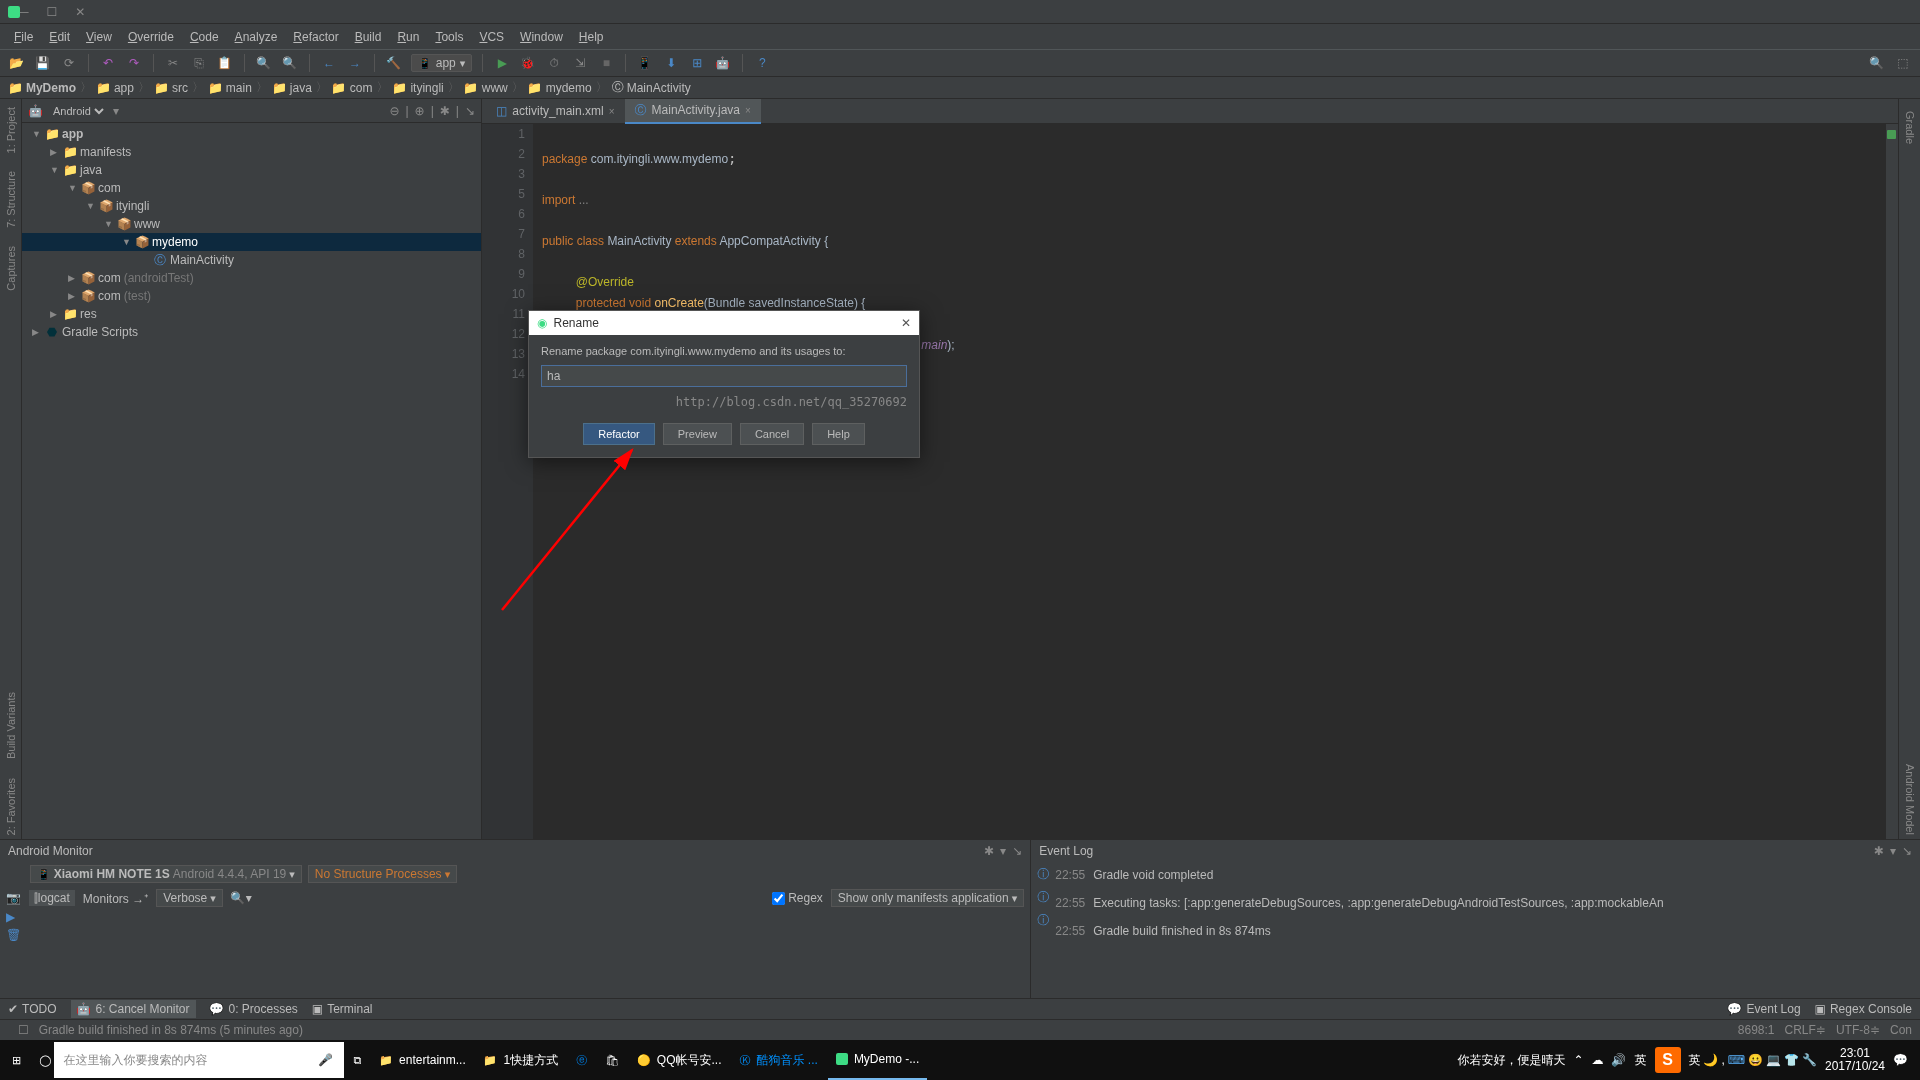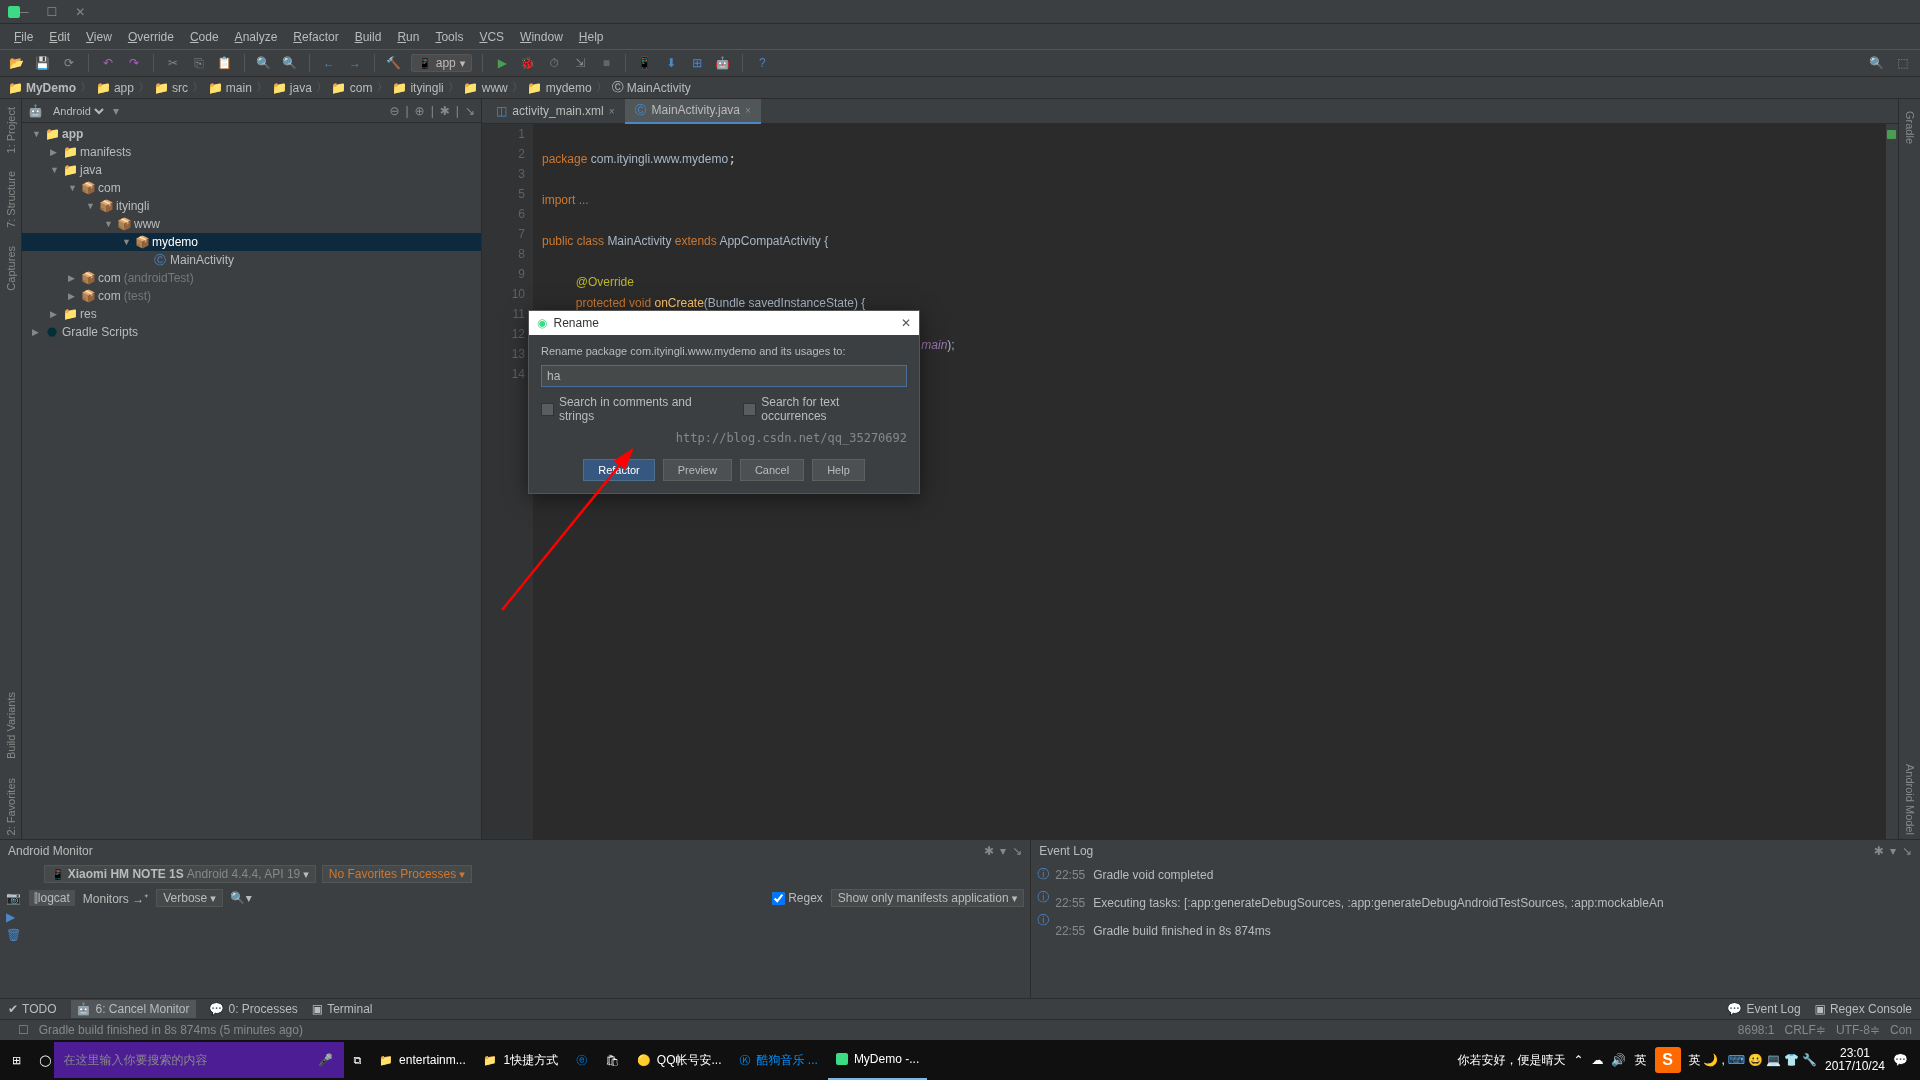--- a/index.html
+++ b/index.html
@@ -44,36 +44,36 @@
 .code { position:absolute; left:60px; top:4px; font-family:'Consolas',monospace; font-size:14px; line-height:20px; white-space:pre;}
 .kw { color:#cc7832;} .ann{color:#bbb529;} .cls{color:#a9b7c6;} .fn{color:#ffc66d;} .pkg{color:#a9b7c6;} .cm{color:#808080;} .var{color:#9876aa;}
 .scrollbar-right { position:absolute; right:0; top:0; width:12px; height:100%; background:#3c3f41;}
 .marker-ok { position:absolute; right:2px; top:6px; width:9px; height:9px; background:#499c54; border-radius:1px;}
 .bottom-panels { height:159px; display:flex; background:#3c3f41; border-top:1px solid #2b2b2b;}
 .bpanel { flex:1; display:flex; flex-direction:column; border-right:1px solid #2b2b2b;}
 .bpanel:last-child{border-right:none;}
 .bpanel-header { height:22px; display:flex; align-items:center; padding:0 8px; color:#bbb; font-size:11px; background:#3c3f41;}
 .bpanel-header .hbtns{margin-left:auto; display:flex; gap:6px; color:#888;}
 .bpanel-body { flex:1; overflow:hidden; padding:4px 6px; font-size:11px; color:#bbb;}
-.monitor-row1 { display:flex; align-items:center; gap:6px; padding:3px 6px;margin-left:14px;}
+.monitor-row1 { display:flex; align-items:center; gap:6px; padding:3px 6px;}
 .monitor-row1 select, .combo { background:#45494a; color:#bbb; border:1px solid #555; padding:1px 6px; font-size:11px;}
 .warn { color:#cc7832;}
 .monitor-row2 { display:flex; align-items:center; gap:8px; padding:3px 6px;}
 .monitor-body { padding-left:36px;}
 .eventlog-row { display:flex; gap:8px; padding:2px 0;}
 .time { color:#888;}
 .bottom-tabs { height:21px; background:#3c3f41; display:flex; align-items:center; padding:0 8px; gap:14px; font-size:11px; border-top:1px solid #2b2b2b;}
 .bottom-tabs .btab { display:flex; align-items:center; gap:4px; color:#bbb;}
 .bottom-tabs .spacer{flex:1;}
 .statusbar { height:21px; background:#3c3f41; display:flex; align-items:center; padding:0 8px; font-size:11px; border-top:1px solid #2b2b2b; color:#888;}
 .statusbar .spacer{flex:1;}
 .statusbar span{margin-left:10px;}
 .taskbar { height:40px; background:#101010; display:flex; align-items:center; padding:0 4px; color:#fff; gap:2px;}
 .taskbar .tbitem{ height:40px; display:flex; align-items:center; padding:0 8px; gap:6px; font-size:11px;}
-.taskbar .search { width:290px; background:#4c1d95; height:36px; display:flex; align-items:center; padding:0 10px; color:#888; border-radius:0;}
+.taskbar .search { width:290px; background:#ffffff; height:36px; display:flex; align-items:center; padding:0 10px; color:#888; border-radius:0;}
 .taskbar .tray { margin-left:auto; display:flex; align-items:center; gap:8px; padding-right:8px; font-size:10px;}
 .taskbar .clock { text-align:center; line-height:13px; font-size:11px;}
 
 .dialog { position:absolute; left:528px; top:310px; width:392px; background:#3c3f41; border:1px solid #555; box-shadow:0 4px 20px rgba(0,0,0,.5);}
 .dialog-title { height:24px; background:#fff; color:#333; display:flex; align-items:center; padding:0 8px; font-size:12px; gap:6px;}
 .dialog-title .x { margin-left:auto; color:#555; cursor:default;}
 .dialog-body { padding:10px 12px 12px; display:flex; flex-direction:column; gap:8px;}
 .dialog-body .lbl { font-size:11px; color:#bbb;}
 .dialog-body input[type=text]{ background:#45494a; border:1px solid #4a6e9b; color:#bbb; padding:3px 5px; font-size:12px; outline:none;}
 .dialog-body .chkrow { display:flex; gap:14px; align-items:center; font-size:11px;}
@@ -326,21 +326,21 @@
 
 <div class="bottom-panels">
   <div class="bpanel" style="flex:1.02;">
     <div class="bpanel-header">
         <span>Android Monitor</span>
       <div class="hbtns"><span>✱</span> ▾ <span>↘</span></div>
     </div>
     <div class="monitor-row1">
       <span style="width:18px"></span>
       <span class="combo">📱 <b>Xiaomi HM NOTE 1S</b> <span style="color:#888;">Android 4.4.4, API 19</span> ▾</span>
-      <span class="combo warn"><span>No Favorites Processes</span> ▾</span>
+      <span class="combo warn"><span>No Structure Processes</span> ▾</span>
     </div>
     <div class="monitor-row2">
       <span style="color:#4a88c7;">📷</span>
       <span style="background:#4c5052;padding:1px 5px;">⫿<span>logcat</span></span>
       <span><span>Monitors</span> →⁺</span>
       <span class="combo"><span>Verbose</span> ▾</span>
       <span>🔍▾</span>
       <div style="flex:1"></div>
       <label><input type="checkbox" checked="" style="vertical-align: middle;"> <span>Regex</span></label>
       <span class="combo"><span>Show only manifests application</span> ▾</span>
@@ -448,30 +448,20 @@
 
 <div class="dialog">
   <div class="dialog-title">
     <span style="color:#3ddc84;">◉</span>
     <span>Rename</span>
     <span class="x">✕</span>
   </div>
   <div class="dialog-body">
     <div class="lbl">Rename package com.ityingli.www.mydemo and its usages to:</div>
     <input type="text" value="ha" style="">
-    <div class="chkrow">
-      <label>
-          <input type="checkbox" style="">
-          <span>Search in comments and strings</span>
-        </label>
-      <label>
-          <input type="checkbox" style="">
-          <span>Search for text occurrences</span>
-        </label>
-    </div>
     <div class="watermark">http://blog.csdn.net/qq_35270692</div>
     <div class="dialog-buttons">
       <button class="dbtn primary">Refactor</button>
       <button class="dbtn">Preview</button>
       <button class="dbtn">Cancel</button>
       <button class="dbtn">Help</button>
     </div>
   </div>
 </div>
 

